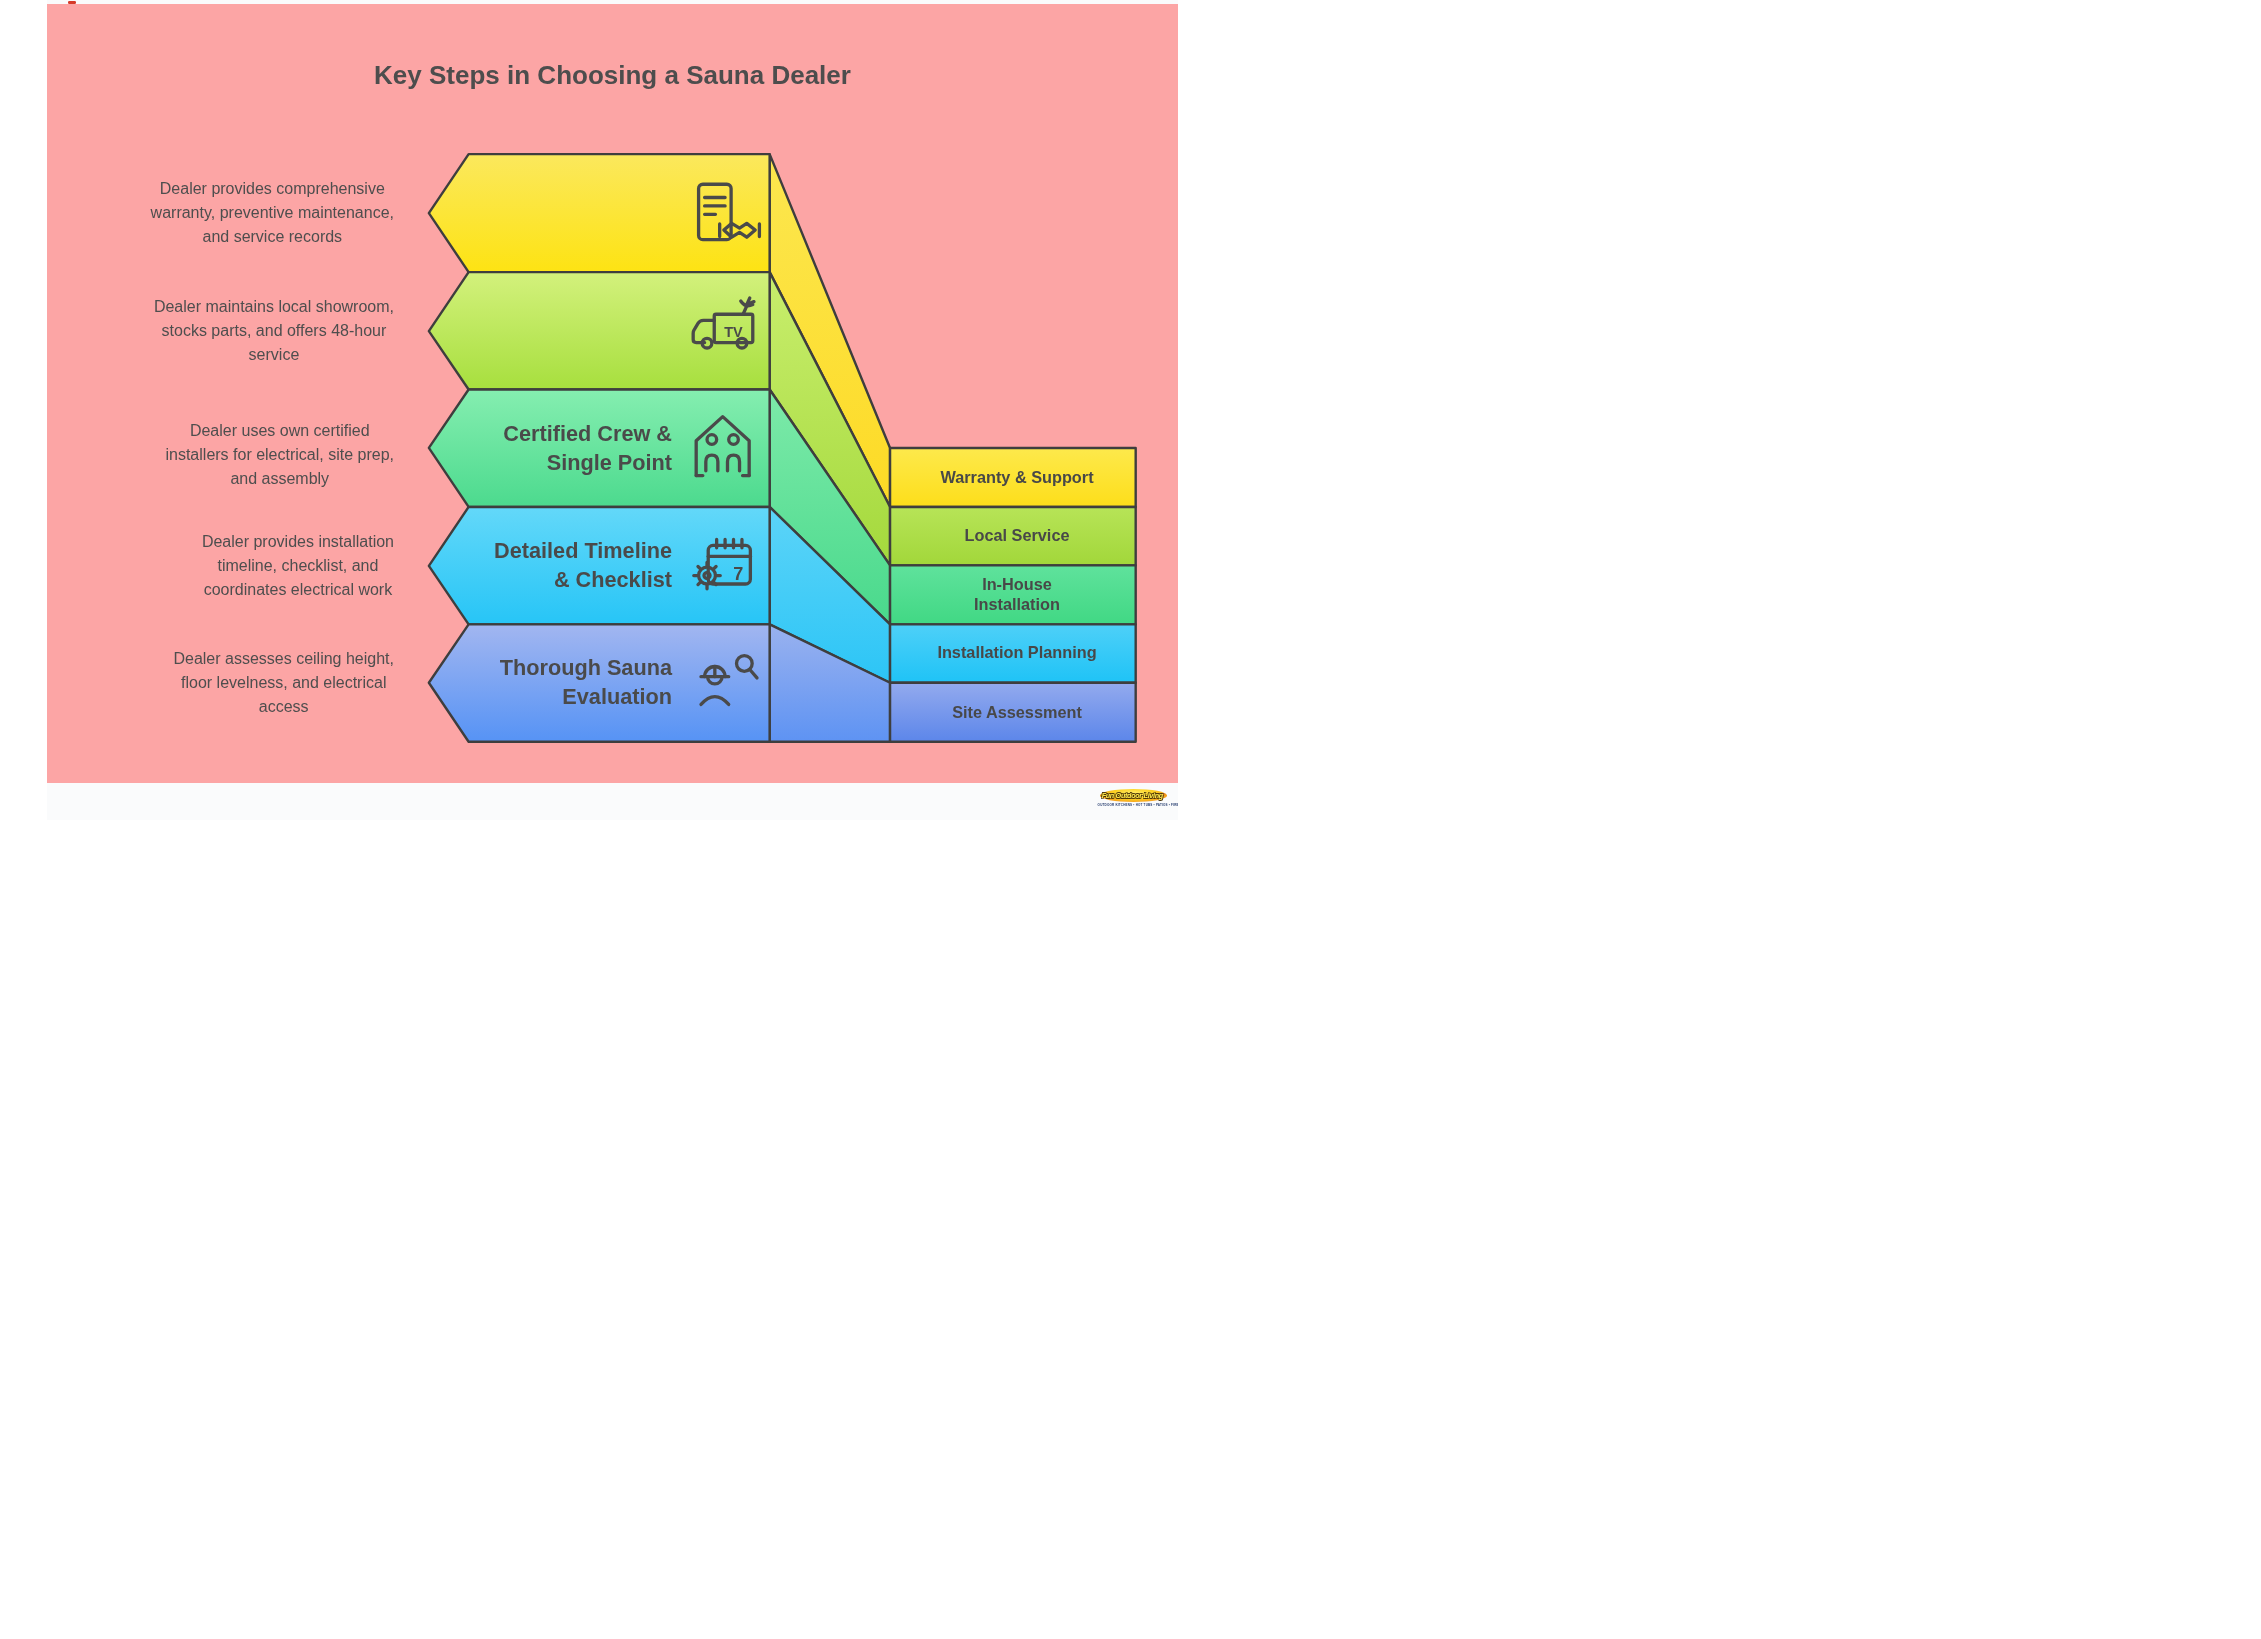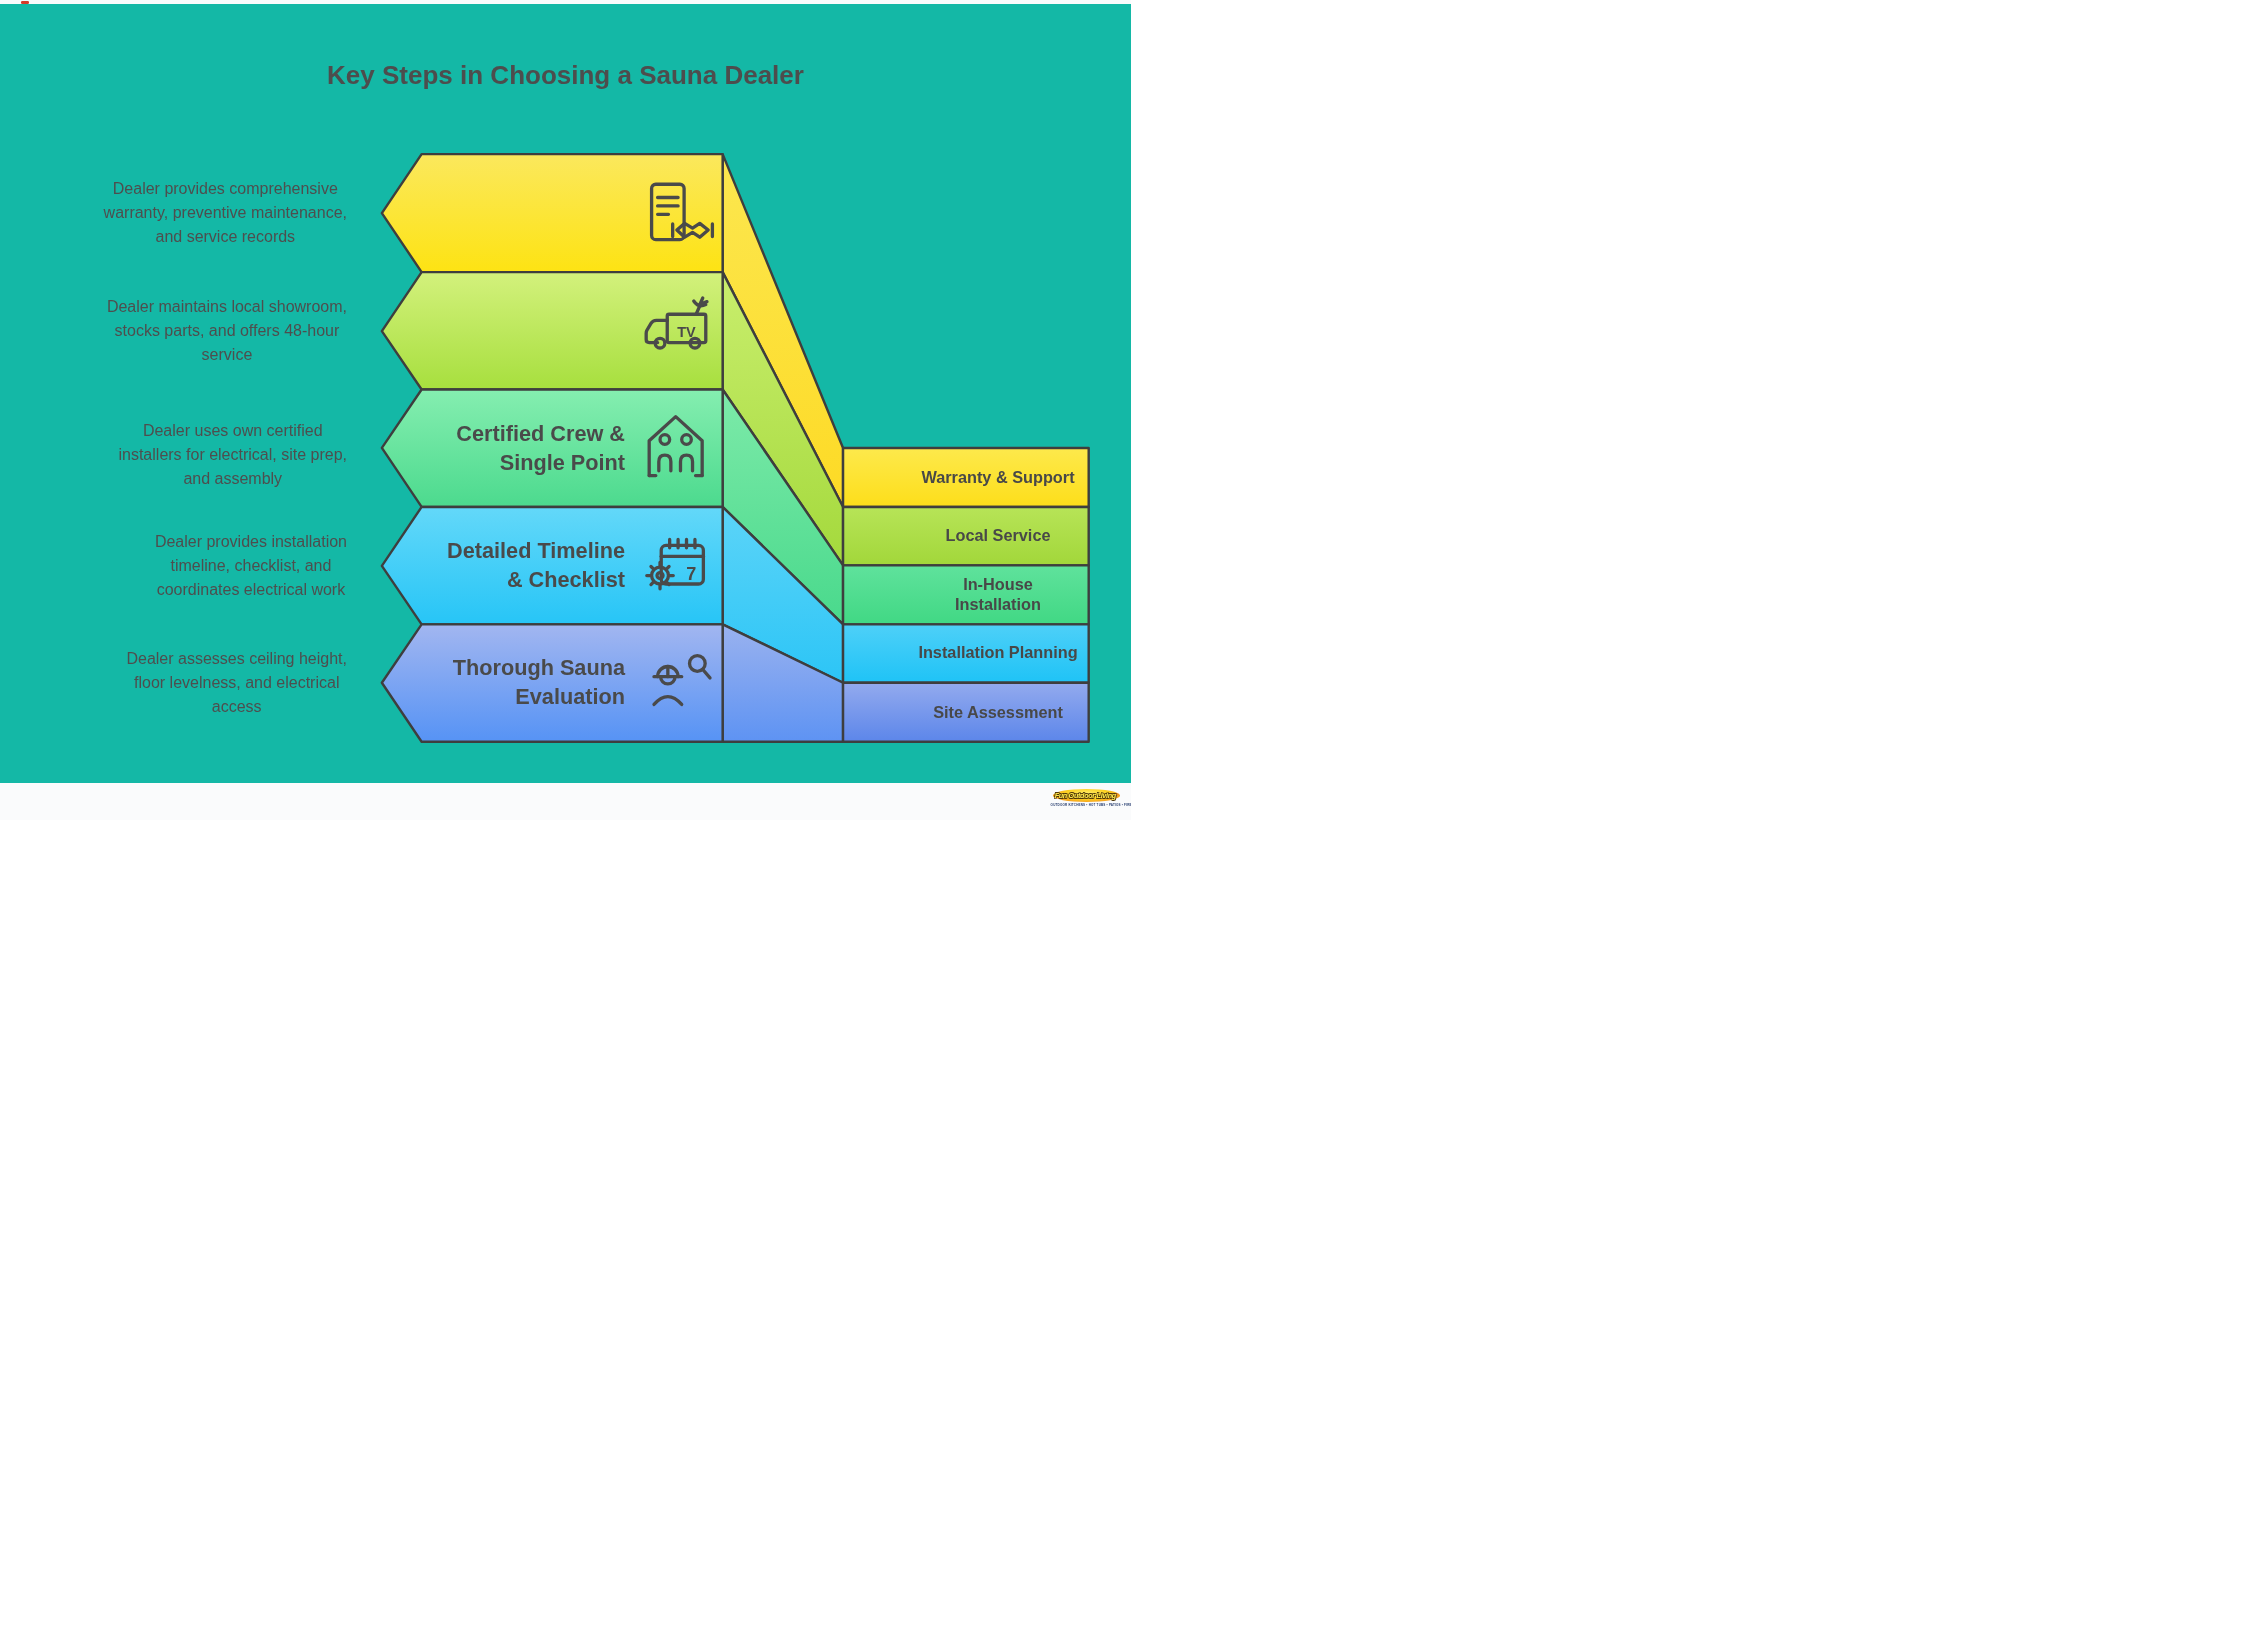--- a/index.html
+++ b/index.html
@@ -1,26 +1,26 @@
 <!DOCTYPE html>
 <html style="font-size:9.6px"><head>
 <meta charset="utf-8">
 <style>
   html,body{margin:0;padding:0;background:#ffffff;font-family:"Liberation Sans",sans-serif;}
-  .canvas{position:relative;width:1131px;height:820px;background:#14b8a6;overflow:hidden;}
+  .canvas{position:relative;width:1131px;height:820px;background:#fca5a5;overflow:hidden;margin-left:47px;}
   .top-strip{position:absolute;left:0;top:0;width:100%;height:4.2px;background:#fafbfc;}
   .red-dot{position:absolute;left:20.5px;top:0.6px;width:8.4px;height:3.6px;background:#d63b2a;border-radius:1.2px;}
   .title{position:absolute;left:0;top:60px;width:100%;text-align:center;font-size:26px;font-weight:700;color:#4d4d4d;letter-spacing:0px;}
   .diagram{position:absolute;left:0;top:0;width:1131px;height:820px;}
   .overlay{position:absolute;display:flex;align-items:center;white-space:pre-line;}
   .desc{left:35px;width:312px;height:118px;justify-content:flex-end;text-align:center;font-size:16px;line-height:1.5;color:#4e4e4e;}
   .d1{top:154px}.d2{top:272px}.d3{top:396px}.d4{top:507px}.d5{top:624px}
   .atitle{left:423px;width:202px;height:117px;justify-content:flex-end;text-align:right;font-size:21.7px;line-height:1.3;font-weight:700;color:#4a4a4a;}
   .t1{top:154px}.t2{top:272px}.t3{top:390px}.t4{top:507px}.t5{top:624px}
-  .blabel{left:844px;width:276px;justify-content:center;text-align:center;font-size:16.3px;line-height:1.2;font-weight:700;color:#484848;padding-left:16px;}
+  .blabel{left:816px;width:276px;justify-content:center;text-align:center;font-size:16.3px;line-height:1.2;font-weight:700;color:#484848;padding-left:16px;}
   .b1{top:448px;height:59px}.b2{top:507px;height:58px}.b3{top:565px;height:59px}.b4{top:624px;height:58px}.b5{top:683px;height:59px}
   .bottom-strip{position:absolute;left:0;top:783px;width:100%;height:37px;background:#fafbfc;}
   .logo{position:absolute;right:8.4px;top:6px;width:72px;text-align:center;}
   .logo-oval{display:block;width:67px;height:12.6px;margin:0 auto;border-radius:50%;
     background:radial-gradient(ellipse at 50% 35%, #ffef6a 0%, #fcd020 45%, #f59d1b 75%, #ea5426 100%);
     display:flex;align-items:center;justify-content:center;}
   .logo-text{font-size:7.2px;font-weight:700;font-style:italic;color:#ffe94d;letter-spacing:-0.3px;
     text-shadow:-0.6px -0.6px 0 #4a3408,0.6px -0.6px 0 #4a3408,-0.6px 0.6px 0 #4a3408,0.6px 0.6px 0 #4a3408;}
   .logo-reg{font-size:3.6px;color:#c23a1e;vertical-align:top;font-style:normal;text-shadow:none;}
   .logo-tagline{margin-top:1.2px;font-size:3px;font-weight:700;color:#233a6d;letter-spacing:0.2px;white-space:nowrap;}

